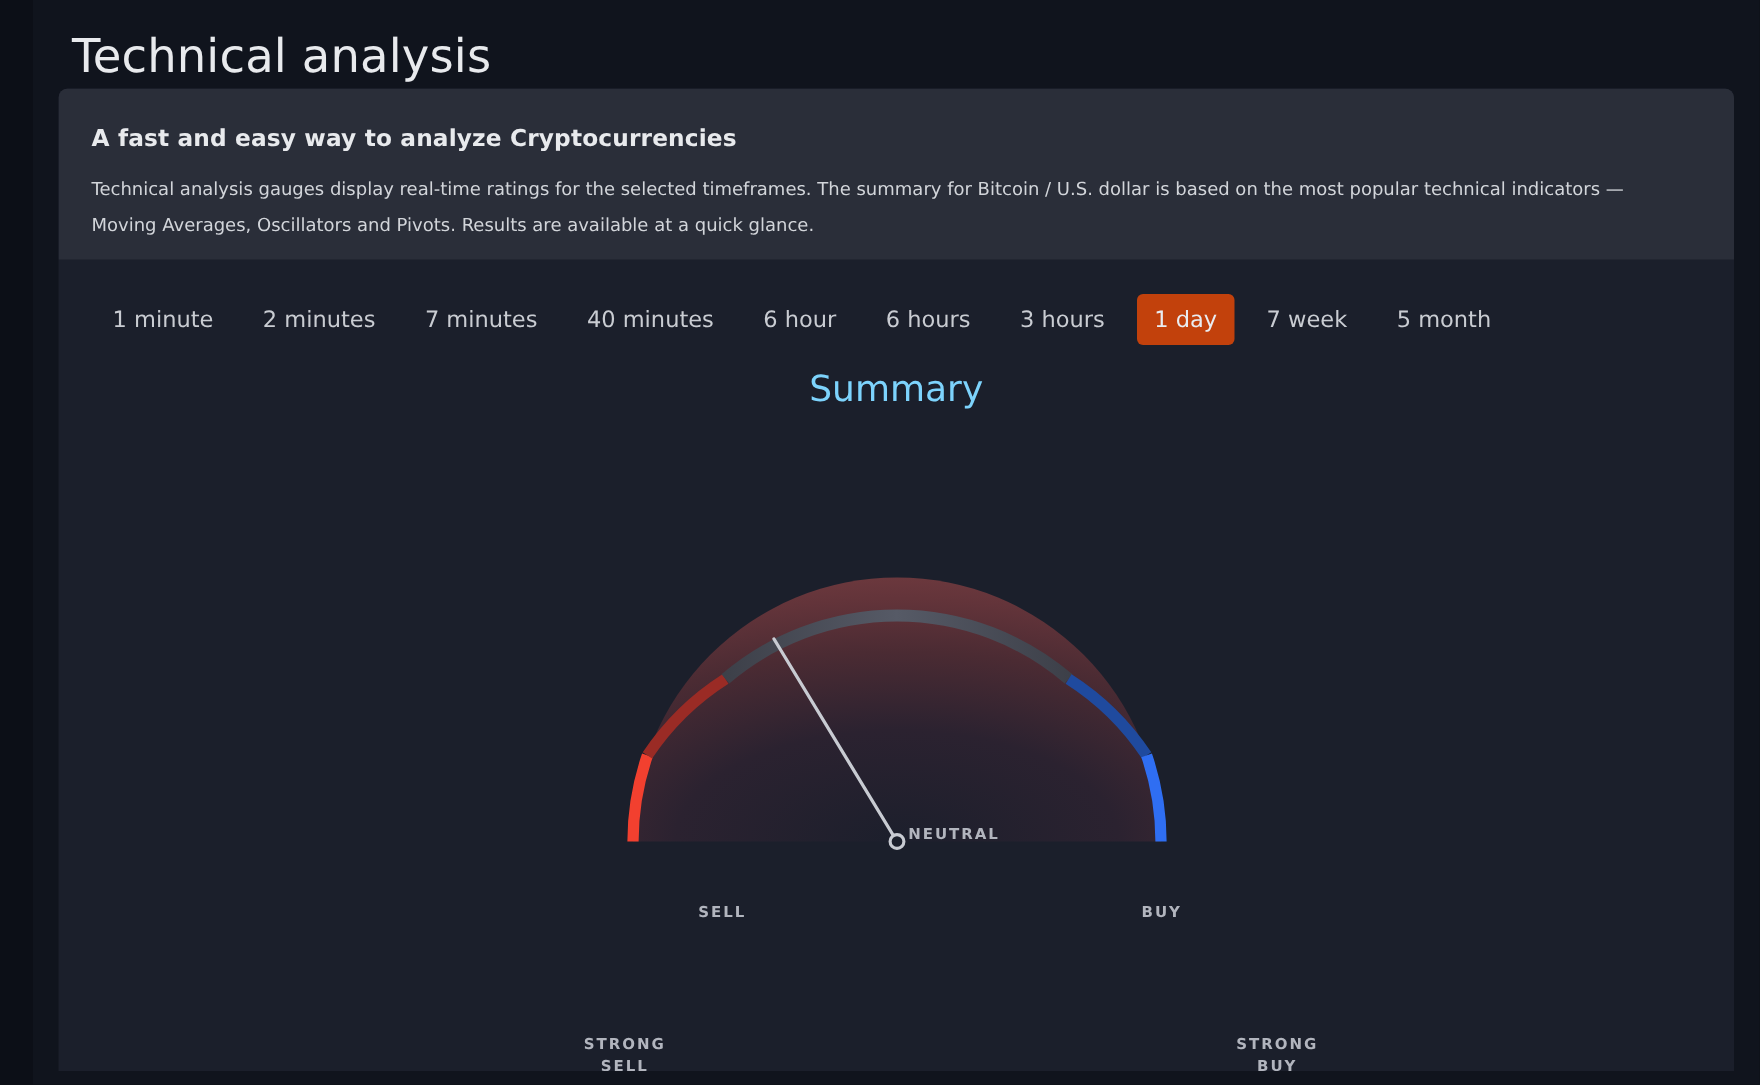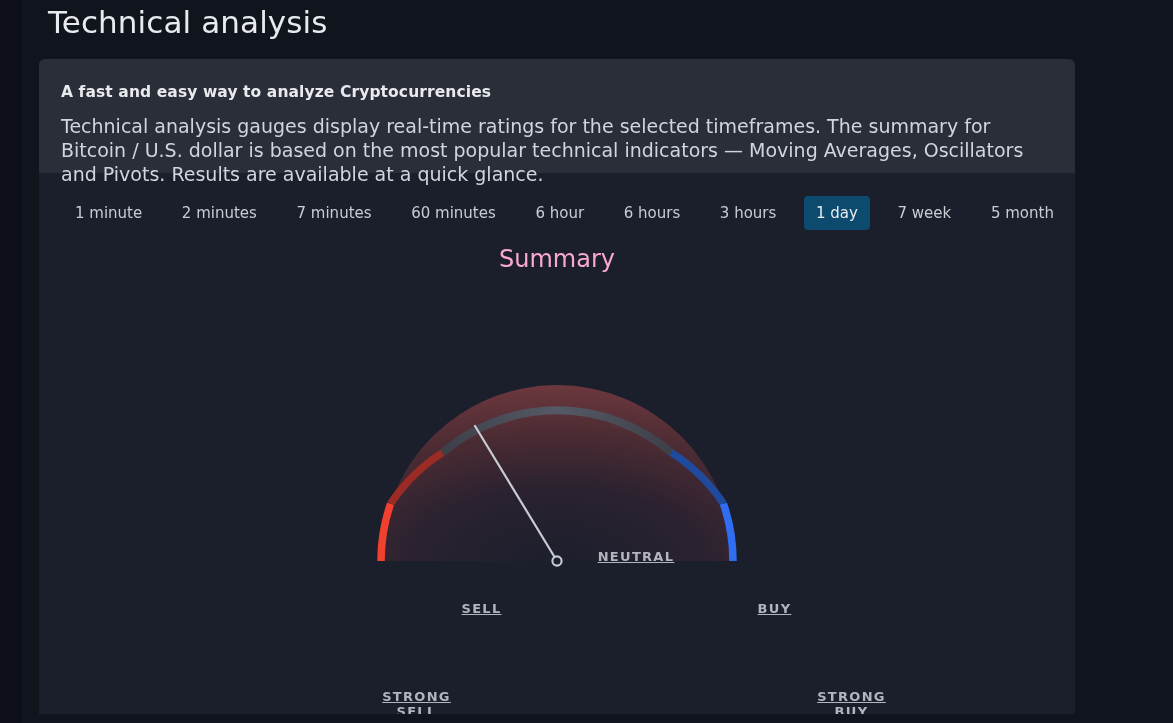--- a/index.html
+++ b/index.html
@@ -23,34 +23,34 @@
   #left-gutter {
     position: absolute;
     left: 0; top: 0;
     width: 22px; height: 723px;
     background: #0c0f17;
   }
 
   #page-title {
     position: absolute;
     left: 48px;
-    top: 2px;
+    top: 18px;
     font-size: 31px;
     font-weight: 400;
     color: #e8eaed;
     letter-spacing: 0.1px;
     line-height: 40px;
   }
 
   
   #card {
     position: absolute;
     left: 39px;
     top: 59px;
-    width: 1036px;
+    width: 1117px;
     height: 655px;
     background: #1b1f2b;
     border-radius: 6px 6px 0 0;
     overflow: hidden;
   }
 
   #card-header {
     position: relative;
     height: 114px;
     background: #2a2e39;
@@ -59,88 +59,86 @@
 
   #card-header-title {
     font-size: 15.5px;
     font-weight: 700;
     color: #e8eaed;
     letter-spacing: 0.1px;
     margin-bottom: 13px;
   }
 
   #card-header-desc {
-    font-size: 19px;
+    font-size: 12px;
     line-height: 24px;
     color: #d2d5da;
     max-width: 1062px;
     font-weight: 400;
   }
 
   
   #tabs {
     position: relative;
     height: 80px;
     display: flex;
     align-items: center;
     padding-left: 24px;
     gap: 0px;
-    justify-content: space-between;
   }
 
   .tab {
     font-size: 15px;
     color: #c9ccd2;
     padding: 6px 12px;
     border-radius: 4px;
     cursor: pointer;
     white-space: nowrap;
     line-height: 22px;
     margin-right: 9px;
   }
 
   .tab.active {
-    background: #0c4a6e;
+    background: #c2410c;
     color: #e9ecf1;
   }
 
   
   #gauge-wrap {
     position: relative;
     width: 100%;
     height: 455px;
   }
 
   #summary-title {
     position: absolute;
     top: -8px;
     left: 0; right: 0;
     text-align: center;
     font-size: 24px;
-    color: #f9a8d4;
+    color: #7dd3fc;
     font-weight: 400;
   }
 
   #gauge-svg {
     position: absolute;
     left: 50%;
     transform: translateX(-50%);
     top: 40px;
   }
 
   .gauge-label {
     position: absolute;
-    font-size: 13px;
+    font-size: 10px;
     font-weight: 700;
     letter-spacing: 1.3px;
     color: #b2b5be;
     text-align: center;
     line-height: 15px;
     white-space: pre-line;
-    text-decoration: underline;
   }
 
   #label-neutral    { left: 527px; top: 296px; width: 140px; }
   #label-sell       { left: 385px; top: 348px; width: 115px; }
   #label-buy        { left: 678px; top: 348px; width: 115px; }
   #label-strongsell { left: 305px; top: 436px; width: 145px; }
   #label-strongbuy  { left: 740px; top: 436px; width: 145px; }
 </style>
 </head>
 <body>
@@ -155,21 +153,21 @@
 
     <div id="card-header">
       <div id="card-header-title">A fast and easy way to analyze Cryptocurrencies</div>
       <div id="card-header-desc">Technical analysis gauges display real-time ratings for the selected timeframes. The summary for Bitcoin / U.S. dollar is based on the most popular technical indicators — Moving Averages, Oscillators and Pivots. Results are available at a quick glance.</div>
     </div>
 
     <div id="tabs">
         <div class="tab">1 minute</div>
         <div class="tab">2 minutes</div>
         <div class="tab">7 minutes</div>
-        <div class="tab">60 minutes</div>
+        <div class="tab">40 minutes</div>
         <div class="tab">6 hour</div>
         <div class="tab">6 hours</div>
         <div class="tab">3 hours</div>
         <div class="tab active">1 day</div>
         <div class="tab">7 week</div>
         <div class="tab">5 month</div>
       </div>
 
     <div id="gauge-wrap">
 

